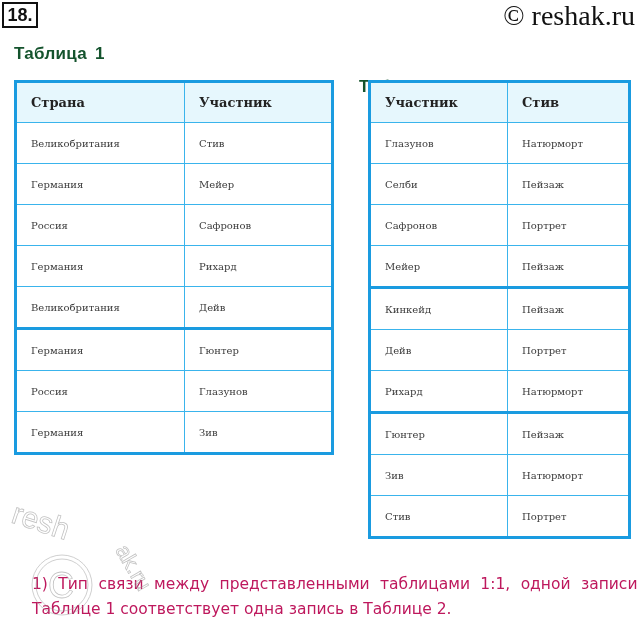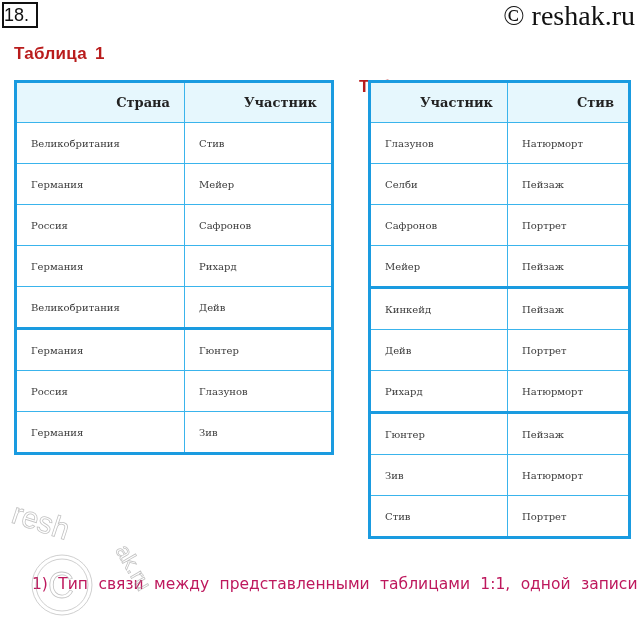--- a/index.html
+++ b/index.html
@@ -1,23 +1,23 @@
 <!DOCTYPE html>
 <html><head>
 <meta charset="utf-8">
 <style>
   html, body { margin: 0; padding: 0; background: #ffffff; }
   body { width: 641px; height: 622px; position: relative; overflow: hidden; font-family: "DejaVu Serif", serif; color: #333; }
-  .task-num { position: absolute; left: 2px; top: 2px; width: 32px; height: 22px; border: 2px solid #111; font-family: "Liberation Sans", sans-serif; font-weight: normal; font-size: 18px; line-height: 22px; color: #111; }
+  .task-num { position: absolute; left: 2px; top: 2px; width: 32px; height: 22px; border: 2px solid #111; font-family: "Liberation Sans", sans-serif; font-weight: bold; font-size: 18px; line-height: 22px; text-align: center; color: #111; }
   .copyright { position: absolute; right: 6px; top: 0px; font-family: "Liberation Serif", serif; font-size: 28px; color: #111; }
-  .tbl-title { position: absolute; top: 44px; font-family: "Liberation Sans", sans-serif; font-weight: bold; font-size: 17px; color: #b91c1c; letter-spacing: 0.3px; }
+  .tbl-title { position: absolute; top: 44px; font-family: "Liberation Sans", sans-serif; font-weight: bold; font-size: 17px; color: #14532d; letter-spacing: 0.3px; }
   .tbl-title .num { margin-left: 8px; }
   table.data { position: absolute; border-collapse: collapse; border: 3px solid #1a9be0; }
   table.data th, table.data td { border: 1.5px solid #3ab4ec; font-size: 10px; padding: 0 14px; height: 40px; text-align: left; color: #3a3a3a; }
-  table.data th { background: #e6f7fd; font-weight: bold; text-align: right; color: #222; font-size: 13px; height: 39px; }
+  table.data th { background: #e6f7fd; font-weight: bold; text-align: left; color: #222; font-size: 13px; height: 39px; }
   table.data tr.thick td { border-top: 3px solid #1a9be0; }
   #t1 { left: 14px; top: 80px; width: 320px; }
   #t1 col.c1 { width: 169px; }
   #t2 { left: 368px; top: 80px; width: 263px; }
   #t2 col.c1 { width: 138px; }
   .answer { position: absolute; left: 0; top: 572px; width: 625px; font-family: "DejaVu Sans", sans-serif; font-size: 15.5px; line-height: 25px; color: #be185d; text-align: justify; text-align-last: left; padding-left: 32px; }
   .answer .line1 { display: block; text-align: justify; text-align-last: justify; }
   .watermark { position: absolute; left: 0; top: 490px; width: 170px; height: 130px; pointer-events: none; }
 </style>
 </head>
@@ -131,20 +131,21 @@
       </tr>
     <tr>
         <td>Стив</td>
         <td>Портрет</td>
       </tr>
   </tbody>
 </table>
 
 <div class="answer">
   <span class="line1">1) Тип связи между представленными таблицами 1:1, одной записи в</span>
+  <span>Таблице 1 соответствует одна запись в Таблице 2.</span>
 </div>
 
 <svg class="watermark" viewBox="0 0 170 130" xmlns="http://www.w3.org/2000/svg">
   <g fill="none" stroke="#9a9a9a" stroke-width="0.8" opacity="0.6">
     <circle cx="62" cy="95" r="30"></circle>
     <circle cx="62" cy="95" r="26"></circle>
     <text x="10" y="32" font-family="Liberation Sans, sans-serif" font-size="30" transform="rotate(18 10 32)">resh</text>
     <text x="115" y="60" font-family="Liberation Sans, sans-serif" font-size="22" transform="rotate(60 115 60)">ak.ru</text>
     <text x="48" y="108" font-family="Liberation Sans, sans-serif" font-size="36">C</text>
   </g>

